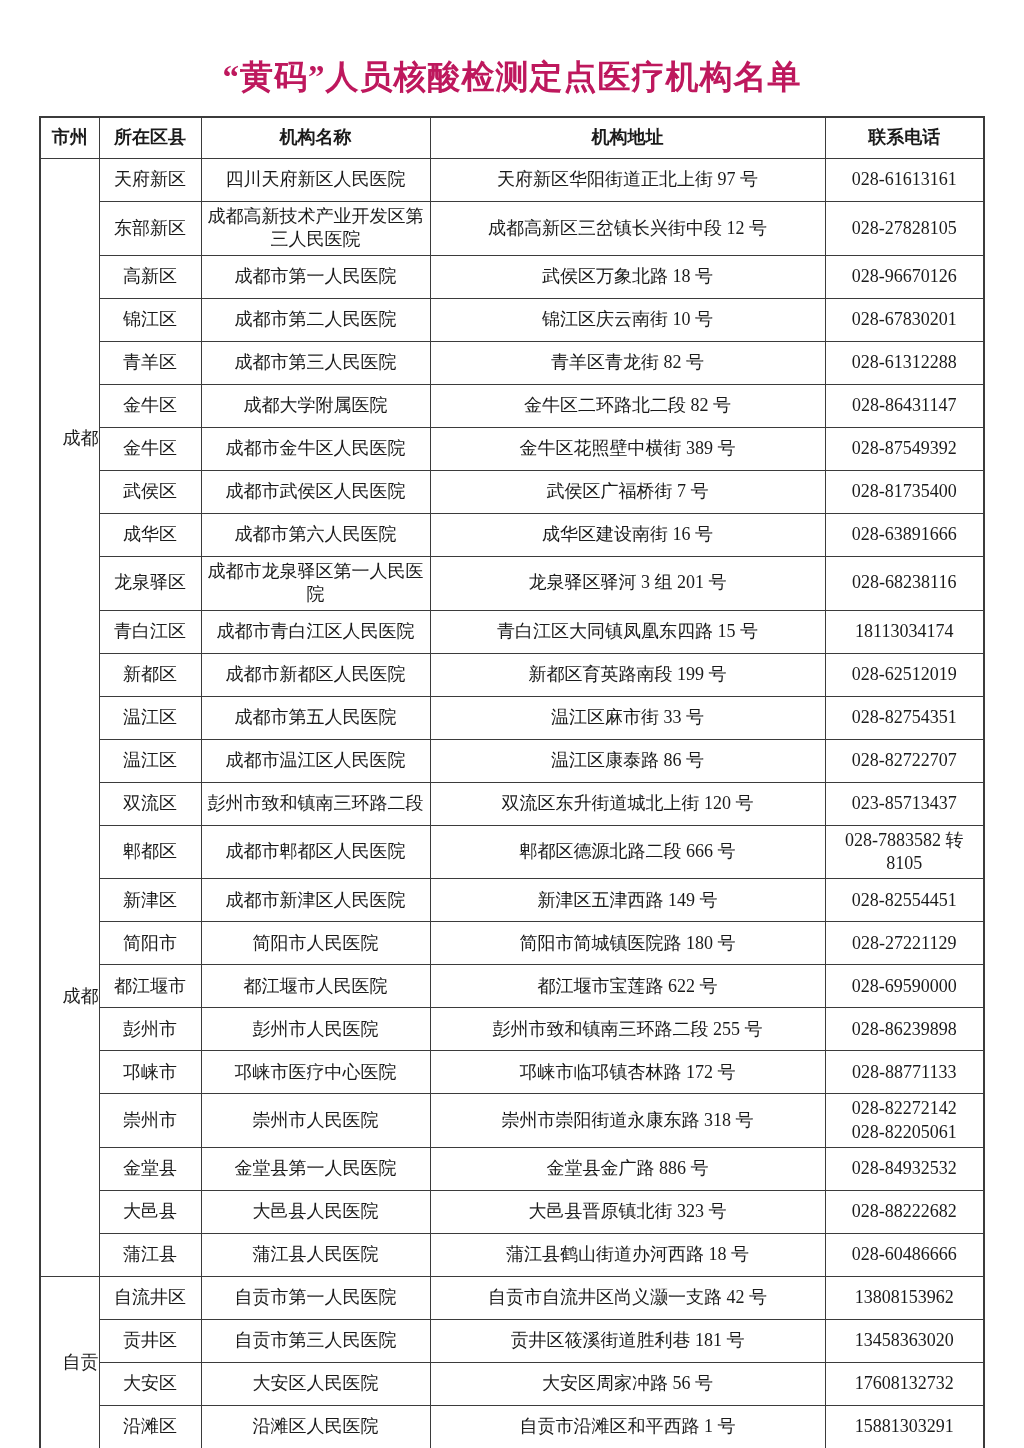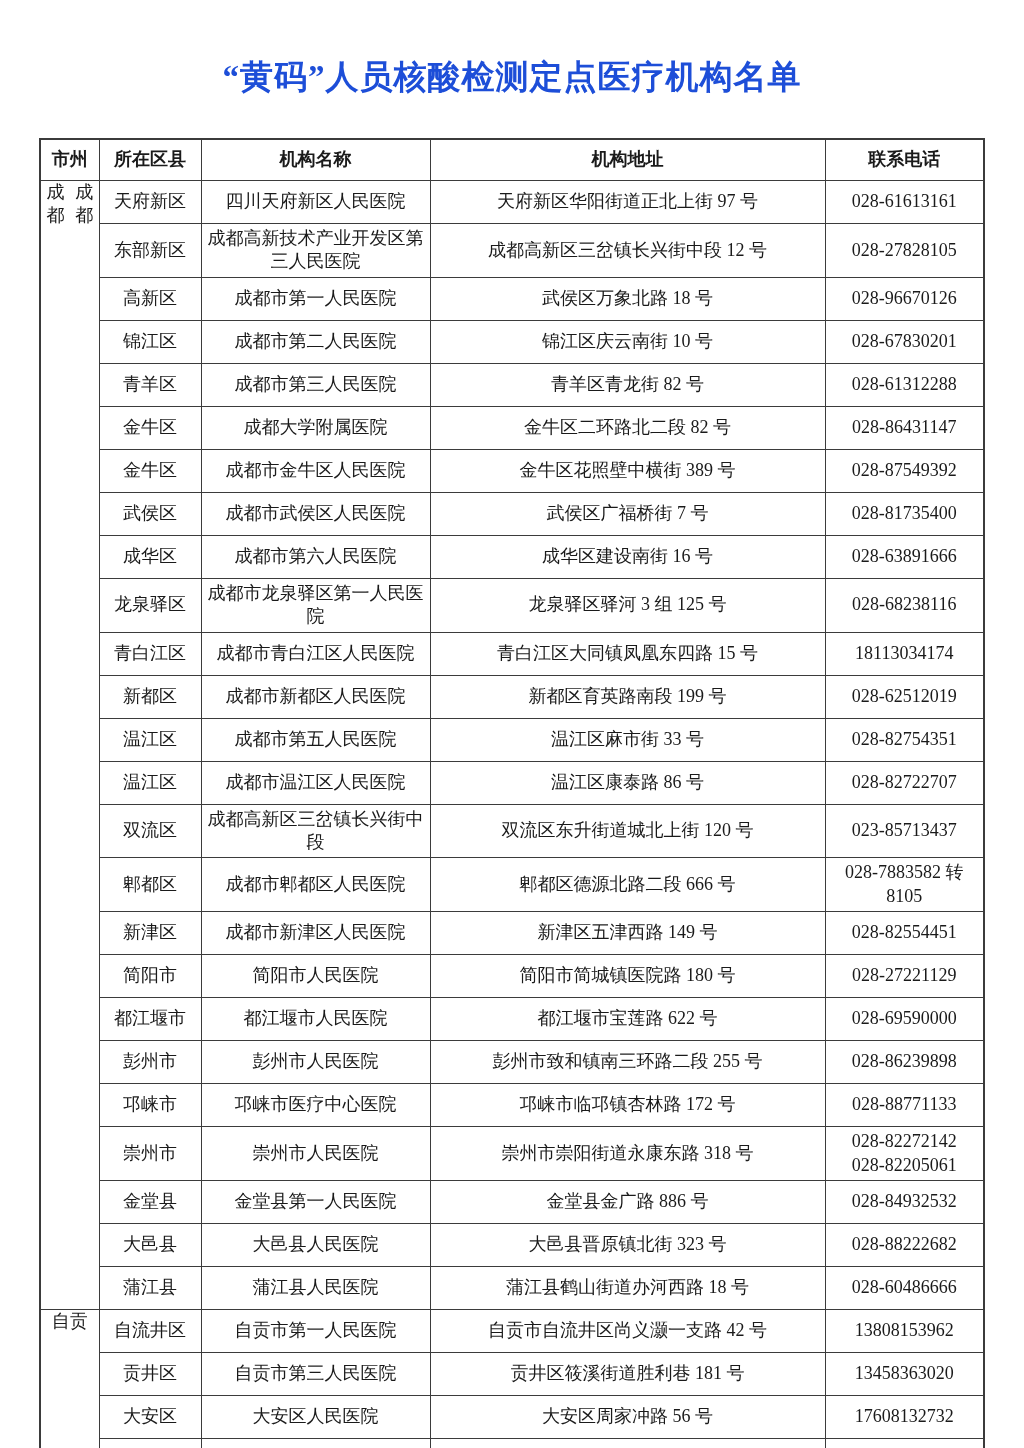--- a/index.html
+++ b/index.html
@@ -16,22 +16,22 @@
   .page {
     width: 1024px;
     box-sizing: border-box;
     padding-top: 55px;
   }
   .doc-title {
     text-align: center;
     font-size: 33px;
     font-weight: 700;
     letter-spacing: 1px;
-    margin: 0 0 38px 0;
-    color: #1d4ed8;
+    margin: 0 0 16px 0;
+    color: #be185d;
   }
   table.roster {
     width: 944px;
     margin: 0 auto;
     border-collapse: collapse;
     table-layout: fixed;
     border: 2px solid #3b3b3b;
   }
   .roster th, .roster td {
     border: 1px solid #3b3b3b;
@@ -56,23 +56,23 @@
   col.c-addr  { width: 395px; }
   col.c-phone { width: 159px; }
   td.city-cell {
     position: relative;
     padding: 0;
   }
   .city-labels {
     position: absolute;
     top: 0; right: 0; bottom: 0; left: 0;
     display: flex;
-    flex-direction: row;
+    flex-direction: column;
     justify-content: space-around;
-    align-items: flex-start;
+    align-items: flex-end;
   }
   td.phone-cell {
     white-space: pre-line;
   }
 </style>
 </head>
 <body>
 
 <div class="page">
   <h1 class="doc-title">“黄码”人员核酸检测定点医疗机构名单</h1>
@@ -151,21 +151,21 @@
         </tr>
         <tr>
           <td>成华区</td>
           <td>成都市第六人民医院</td>
           <td>成华区建设南街 16 号</td>
           <td class="phone-cell">028-63891666</td>
         </tr>
         <tr>
           <td>龙泉驿区</td>
           <td>成都市龙泉驿区第一人民医院</td>
-          <td>龙泉驿区驿河 3 组 125 号</td>
+          <td>龙泉驿区驿河 3 组 201 号</td>
           <td class="phone-cell">028-68238116</td>
         </tr>
         <tr>
           <td>青白江区</td>
           <td>成都市青白江区人民医院</td>
           <td>青白江区大同镇凤凰东四路 15 号</td>
           <td class="phone-cell">18113034174</td>
         </tr>
         <tr>
           <td>新都区</td>
@@ -180,21 +180,21 @@
           <td class="phone-cell">028-82754351</td>
         </tr>
         <tr>
           <td>温江区</td>
           <td>成都市温江区人民医院</td>
           <td>温江区康泰路 86 号</td>
           <td class="phone-cell">028-82722707</td>
         </tr>
         <tr>
           <td>双流区</td>
-          <td>成都高新区三岔镇长兴街中段</td>
+          <td>彭州市致和镇南三环路二段</td>
           <td>双流区东升街道城北上街 120 号</td>
           <td class="phone-cell">023-85713437</td>
         </tr>
         <tr>
           <td>郫都区</td>
           <td>成都市郫都区人民医院</td>
           <td>郫都区德源北路二段 666 号</td>
           <td class="phone-cell">028-7883582 转 8105</td>
         </tr>
         <tr>

